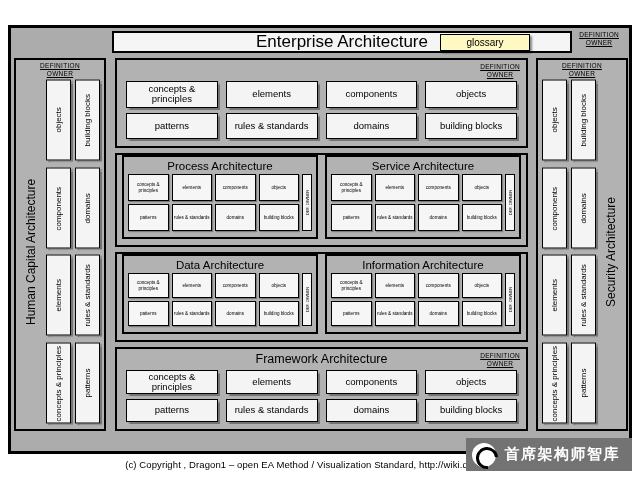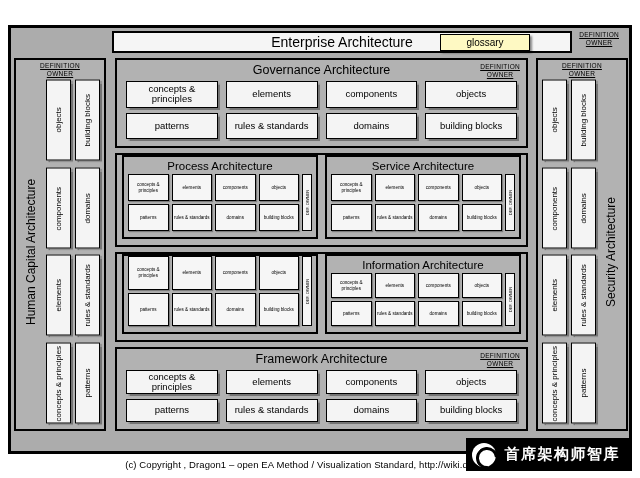--- a/index.html
+++ b/index.html
@@ -31,21 +31,21 @@
   }
   .defowner span { text-decoration:underline; letter-spacing:0.3px; }
   .frame-defowner { position:absolute; top:3px; right:10px; }
 
   
   .ea-header {
     position:absolute; left:101px; top:3px; width:460px; height:22px;
     background:#f5f5f5; border:2px solid #000;
     display:flex; align-items:center; justify-content:center;
   }
-  .ea-title { font-size:14px; }
+  .ea-title { font-size:17px; }
   .glossary {
     position:absolute; right:40px; top:1px; width:90px; height:17px;
     background:#fef9c3; border:1.5px solid #000; font-size:10px;
     display:flex; align-items:center; justify-content:center;
     box-shadow:2px 2px 2px rgba(0,0,0,0.45);
   }
 
   
   .vup { writing-mode:vertical-rl; transform:rotate(180deg); }
 
@@ -130,21 +130,21 @@
     font-size:4px; white-space:nowrap;
   }
 
   
   .footer {
     position:absolute; left:0; right:0; top:459px;
     text-align:center; font-size:9.5px; letter-spacing:0.1px;
   }
   .watermark {
     position:absolute; right:8px; top:438px; height:33px;
-    background:#000000; color:#fff;
+    background:#737373; color:#fff;
     display:flex; align-items:center; gap:9px; padding:0 12px 0 6px;
   }
   .wm-logo {
     width:24px; height:24px; border-radius:50%; background:#fff;
     position:relative; flex:none;
   }
   .wm-logo::before {
     content:""; position:absolute; left:4px; top:4px; width:16px; height:16px;
     border-radius:50%; border:3px solid #000; border-right-color:transparent;
     transform:rotate(40deg);
@@ -214,21 +214,20 @@
           <div class="pbox vup">patterns</div>
         </div>
         <div class="panel-label vup">Security Architecture</div>
       </div>
     </div>
 
     <div class="mid">
 
       <div class="section sec-governance">
         <div class="section-header">
-          <span class="section-title">Governance Architecture</span>
           <div class="defowner section-defowner">
             <span>DEFINITION</span>
             <span>OWNER</span>
           </div>
         </div>
         <div class="agrid">
           <div class="abox">concepts &amp; principles</div>
           <div class="abox">elements</div>
           <div class="abox">components</div>
           <div class="abox">objects</div>
@@ -268,20 +267,21 @@
               <div class="sbox">domains</div>
               <div class="sbox">building blocks</div>
             </div>
           </div>
         </div>
       </div>
 
       <div class="section sec-information">
         <div class="subrow">
           <div class="subbox">
+            <div class="sub-title">Data Architecture</div>
             <div class="sgrid">
               <div class="sstrip vup">DEF. OWNER</div>
               <div class="sbox">concepts &amp; principles</div>
               <div class="sbox">elements</div>
               <div class="sbox">components</div>
               <div class="sbox">objects</div>
               <div class="sbox">patterns</div>
               <div class="sbox">rules &amp; standards</div>
               <div class="sbox">domains</div>
               <div class="sbox">building blocks</div>

